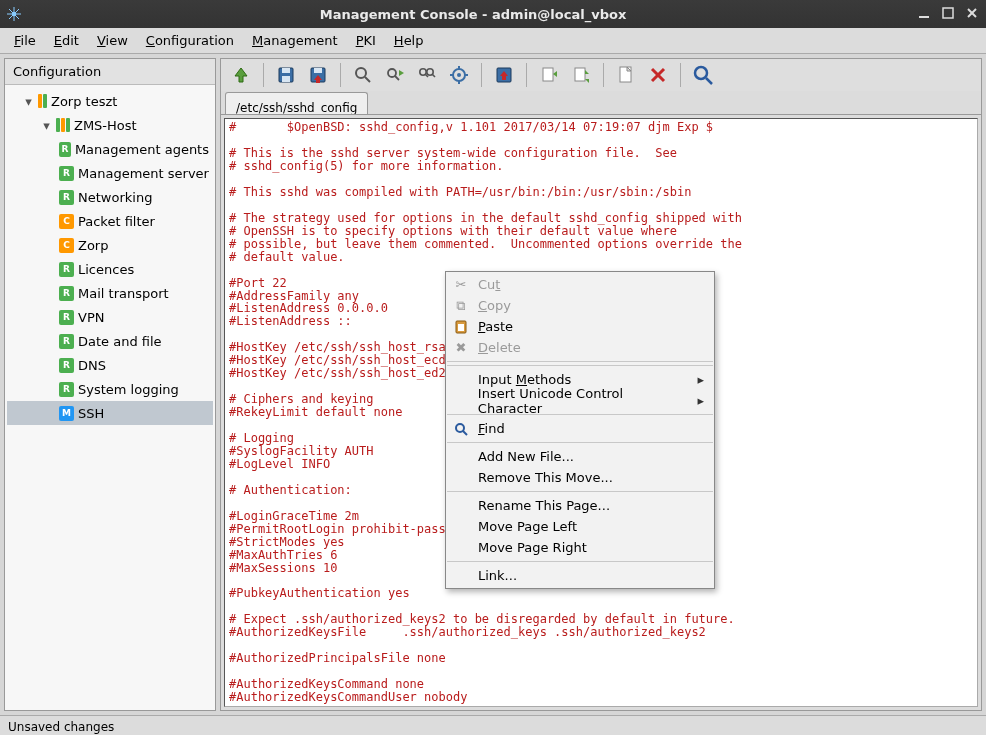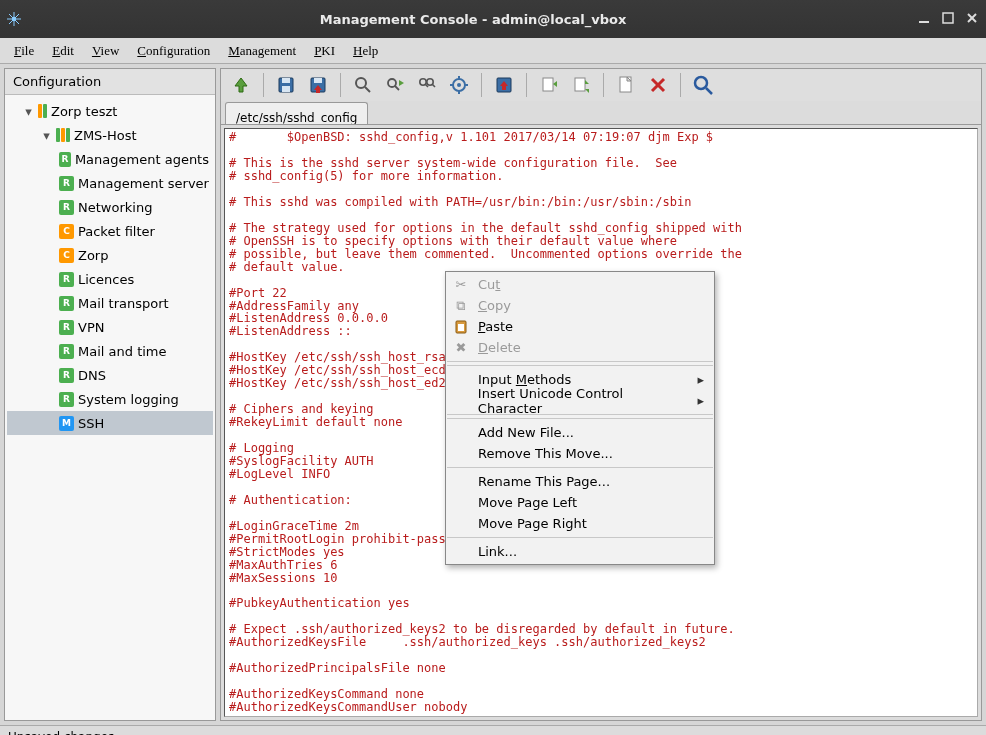--- a/index.html
+++ b/index.html
@@ -1,23 +1,23 @@
 <!DOCTYPE html>
 <html><head>
 <meta charset="utf-8">
 <style>
 * { box-sizing: border-box; margin: 0; padding: 0; }
 html, body { width: 986px; height: 735px; font-family: "DejaVu Sans", "Liberation Sans", sans-serif; font-size: 13px; background: #d6d6d6; overflow: hidden; }
-.titlebar { height: 38px; background: linear-gradient(#3a3a3a,#333); color: #eee; display: flex; align-items: center; padding: 0 6px; }
+.titlebar { height: 28px; background: linear-gradient(#3a3a3a,#333); color: #eee; display: flex; align-items: center; padding: 0 6px; }
 .titlebar .app-icon { width: 16px; height: 16px; margin-right: 6px; color:#8cf; }
 .titlebar .title { flex: 1; text-align: center; font-weight: bold; font-size: 13px; color: #eaeaea; }
 .titlebar .win-btns { display: flex; gap: 10px; }
 .titlebar .win-btn { width: 14px; height: 14px; color: #ddd; cursor: pointer; }
 .menubar { height: 26px; background: #dcdcdc; border-bottom: 1px solid #aaa; display: flex; align-items: center; padding: 0 6px; gap: 2px; }
-.menubar .item { padding: 3px 8px; cursor: default; font-family: Liberation Serif, serif; }
+.menubar .item { padding: 3px 8px; cursor: default; }
 .menubar .item u { text-decoration: underline; }
 .workarea { display: flex; height: calc(735px - 26px - 26px - 22px); }
 .sidebar { width: 212px; background: #e8e8e8; border: 1px solid #999; margin: 4px 2px 4px 4px; display: flex; flex-direction: column; }
 .sidebar-header { padding: 5px 8px; border-bottom: 1px solid #bbb; background: #e2e2e2; }
 .tree { flex: 1; overflow: auto; padding: 4px 2px; background: #f7f7f7; }
 .tree-row { display: flex; align-items: center; height: 24px; padding: 0 4px; gap: 4px; cursor: default; white-space: nowrap; }
 .tree-row.indent1 { padding-left: 16px; }
 .tree-row.indent2 { padding-left: 34px; }
 .tree-row.indent3 { padding-left: 52px; }
 .tree-row.selected { background: #c0c8d0; }
@@ -140,21 +140,21 @@
           <div class="tree-row indent3">
             <span class="badge R">R</span>
             <span>Mail transport</span>
           </div>
           <div class="tree-row indent3">
             <span class="badge R">R</span>
             <span>VPN</span>
           </div>
           <div class="tree-row indent3">
             <span class="badge R">R</span>
-            <span>Mail and time</span>
+            <span>Date and file</span>
           </div>
           <div class="tree-row indent3">
             <span class="badge R">R</span>
             <span>DNS</span>
           </div>
           <div class="tree-row indent3">
             <span class="badge R">R</span>
             <span>System logging</span>
           </div>
           <div class="tree-row indent3 selected">
@@ -348,20 +348,29 @@
       <span class="ic"></span>
       <span>Input <u>M</u>ethods</span>
       <span class="arrow">▸</span>
     </div>
   <div class="ctx-item">
       <span class="ic"></span>
       <span>Insert Unicode Control Character</span>
       <span class="arrow">▸</span>
     </div>
   <div class="ctx-sep"></div>
+  <div class="ctx-item">
+      <span class="ic">
+        <svg width="14" height="14" viewBox="0 0 14 14">
+          <circle cx="6" cy="6" r="4" fill="none" stroke="#2a5a9e" stroke-width="2"></circle>
+          <line x1="9" y1="9" x2="13" y2="13" stroke="#2a5a9e" stroke-width="2"></line>
+        </svg>
+      </span>
+      <span><u>F</u>ind</span>
+    </div>
   <div class="ctx-sep"></div>
   <div class="ctx-item">
       <span class="ic"></span>
       <span>Add New File...</span>
     </div>
   <div class="ctx-item">
       <span class="ic"></span>
       <span>Remove This Move...</span>
     </div>
   <div class="ctx-sep"></div>

